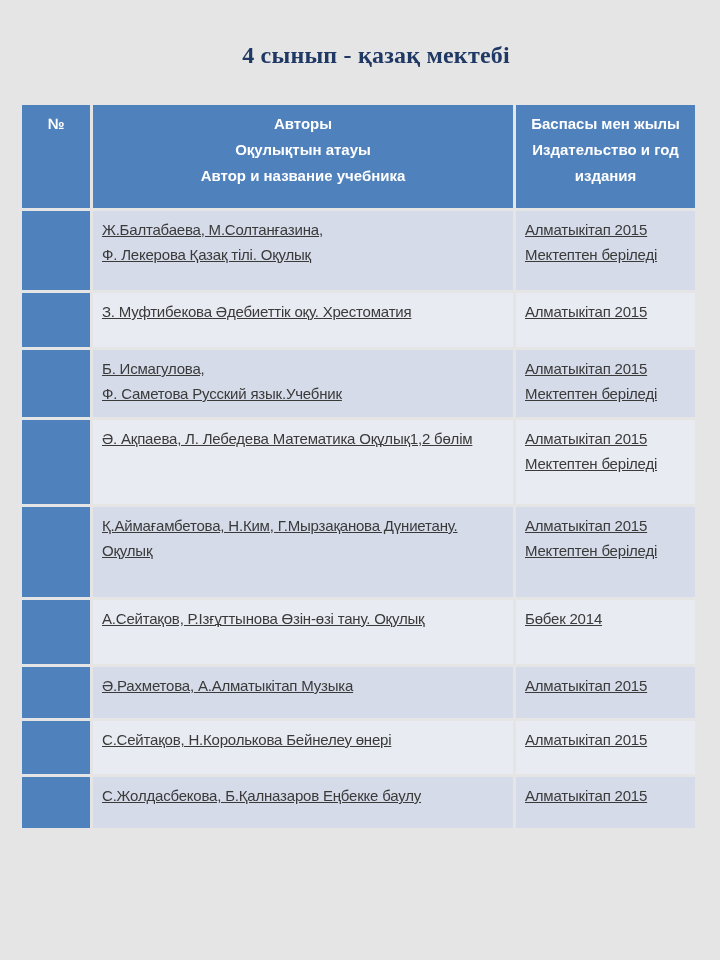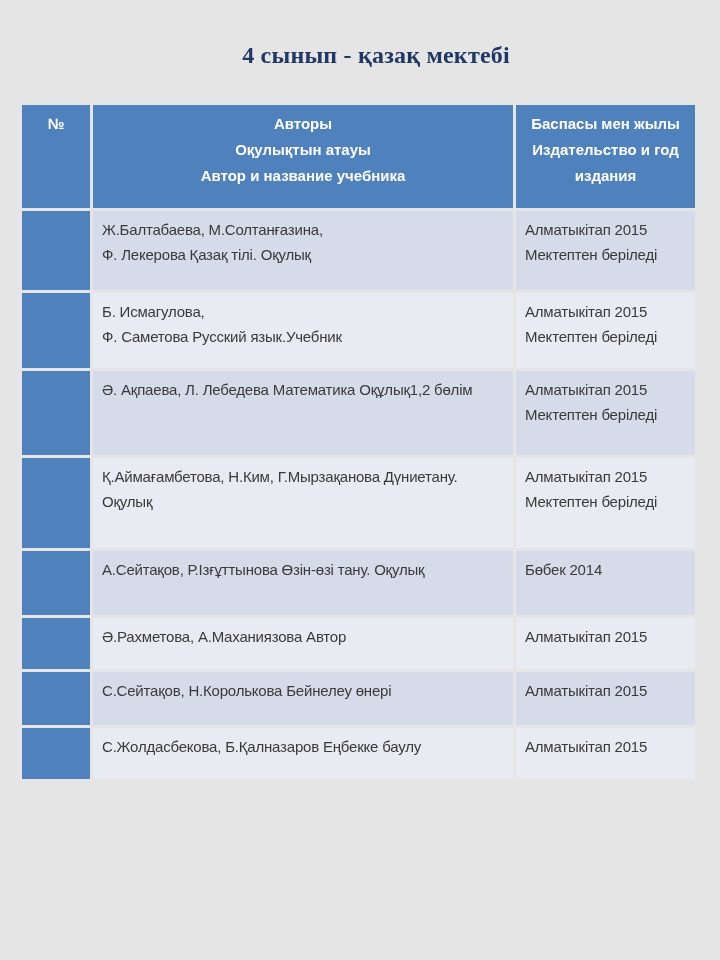--- a/index.html
+++ b/index.html
@@ -53,20 +53,21 @@
     padding: 6px 4px 0 4px;
     height: 97px; 
   }
   
   table.books tbody td {
     font-size: 15px;
     letter-spacing: -0.2px;
     color: #3A3A3A;
     line-height: 25px;
     padding: 6px 8px 0 9px;
+    text-decoration: underline;
   }
   table.books tbody td.num {
     background: #4F81BD;
     padding: 0;
   }
   table.books tbody tr:nth-child(odd) td.txt {
     background: #D5DBE9;
   }
   table.books tbody tr:nth-child(even) td.txt {
     background: #E9EBF2;
@@ -97,21 +98,26 @@
       </tr>
     </thead>
     <tbody>
       <tr style="height:79px">
         <td class="num"></td>
         <td class="txt">Ж.Балтабаева, М.Солтанғазина,
 Ф. Лекерова  Қазақ тілі.  Оқулық</td>
         <td class="txt">Алматыкітап 2015
 Мектептен беріледі</td>
       </tr>
-      <tr style="height:75px">
+      <tr style="height:54px">
+        <td class="num"></td>
+        <td class="txt">З. Муфтибекова Әдебиеттік оқу. Хрестоматия</td>
+        <td class="txt">Алматыкітап 2015</td>
+      </tr>
+      <tr style="height:67px">
         <td class="num"></td>
         <td class="txt">Б. Исмагулова,
  Ф. Саметова Русский язык.Учебник</td>
         <td class="txt">Алматыкітап 2015
 Мектептен беріледі</td>
       </tr>
       <tr style="height:84px">
         <td class="num"></td>
         <td class="txt">Ә. Ақпаева, Л. Лебедева Математика Оқұлық1,2 бөлім</td>
         <td class="txt">Алматыкітап 2015
@@ -123,21 +129,21 @@
         <td class="txt">Алматыкітап 2015
 Мектептен беріледі</td>
       </tr>
       <tr style="height:64px">
         <td class="num"></td>
         <td class="txt">А.Сейтақов, Р.Ізғұттынова Өзін-өзі тану. Оқулық</td>
         <td class="txt">Бөбек 2014</td>
       </tr>
       <tr style="height:51px">
         <td class="num"></td>
-        <td class="txt">Ә.Рахметова, А.Маханиязова Автор</td>
+        <td class="txt">Ә.Рахметова, А.Алматыкітап Музыка</td>
         <td class="txt">Алматыкітап 2015</td>
       </tr>
       <tr style="height:53px">
         <td class="num"></td>
         <td class="txt">С.Сейтақов, Н.Королькова Бейнелеу өнері</td>
         <td class="txt">Алматыкітап 2015</td>
       </tr>
       <tr style="height:51px">
         <td class="num"></td>
         <td class="txt">С.Жолдасбекова, Б.Қалназаров Еңбекке баулу</td>

